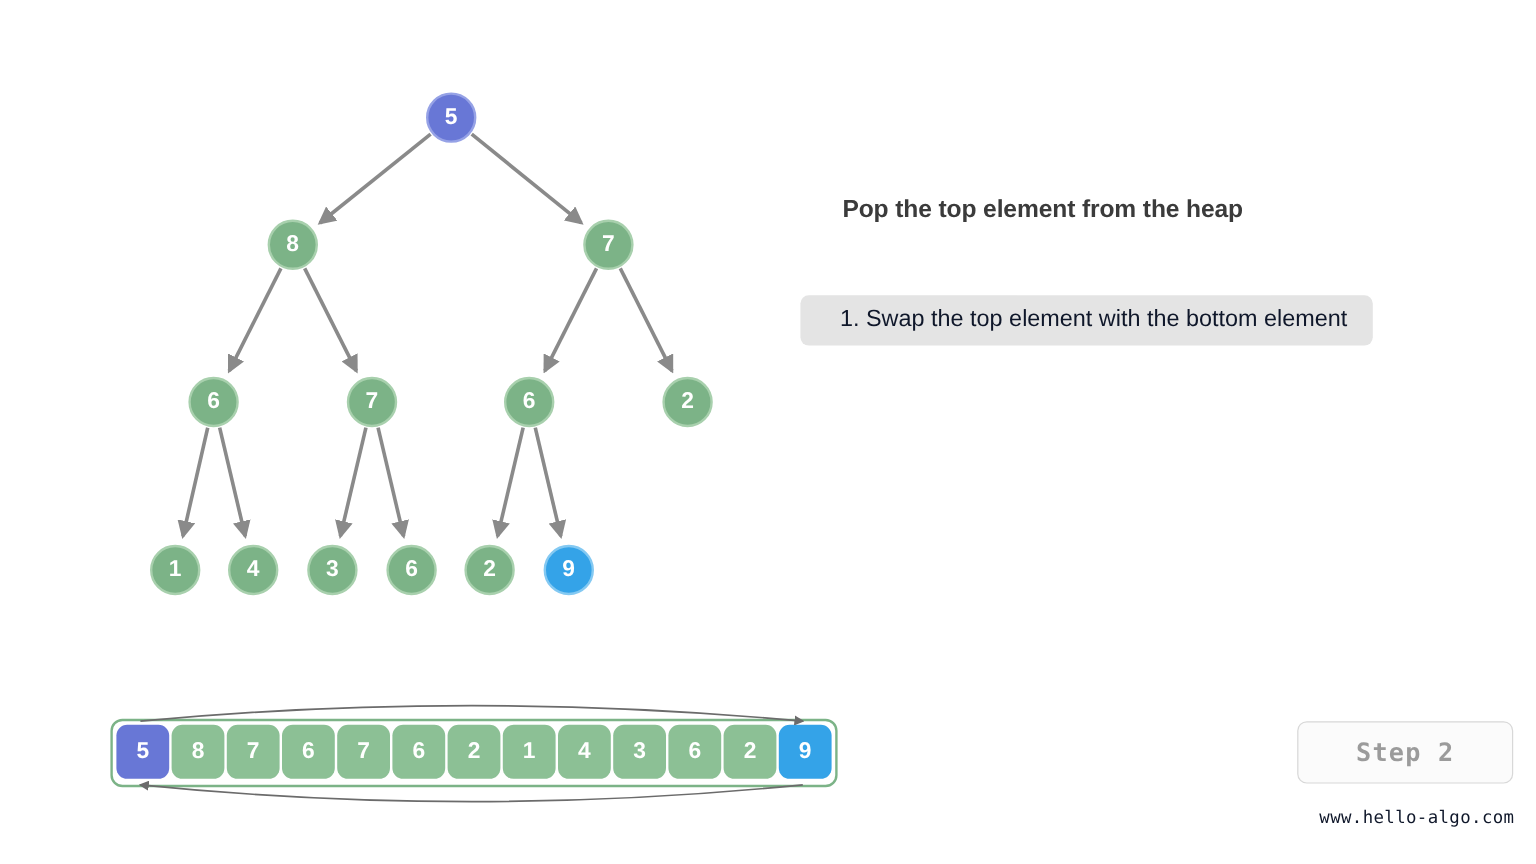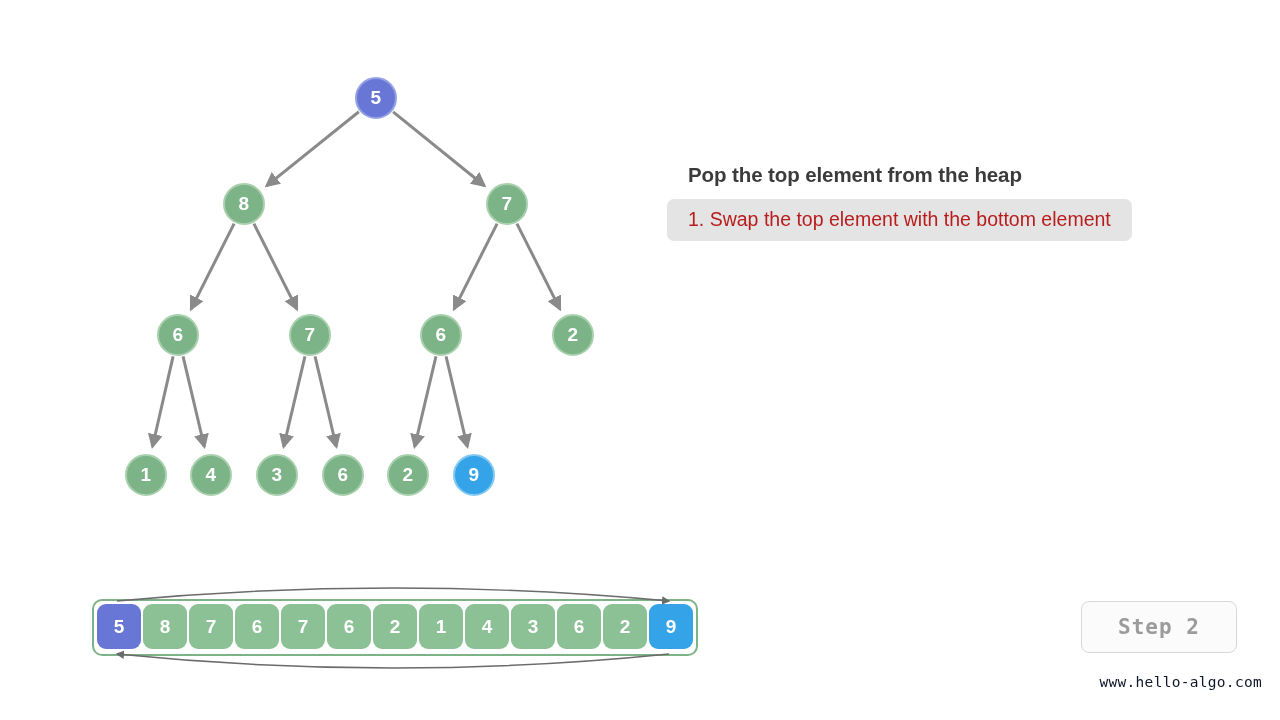--- a/index.html
+++ b/index.html
@@ -50,33 +50,34 @@
     position: absolute;
     left: 688px;
     top: 163px;
     width: 560px;
   }
   #panel-title {
     font-size: 20.5px;
     font-weight: bold;
     color: #3b3b3b;
     letter-spacing: -0.1px;
-    margin: 0 0 12px 0;
+    margin: 0 0 12px 14px;
     white-space: nowrap;
   }
   #step-list { margin: 0; }
   .step-line {
     display: inline-block;
     background: #e4e4e4;
-    color: #b91c1c;
+    color: #0f172a;
     font-size: 19.5px;
     border-radius: 7px;
-    padding: 9px 21px 10px 21px;
+    padding: 9px 21px 10px 33px;
     margin-left: -21px;
     white-space: nowrap;
+    margin-top: 47px;
   }
 
   
   #array-container {
     position: absolute;
     left: 92px;
     top: 599px;
     height: 57px;
     box-sizing: border-box;
     border: 2px solid #7cb387;
@@ -99,21 +100,21 @@
   }
   .array-cell.green  { background: #8cc095; }
   .array-cell.purple { background: #6877d6; }
   .array-cell.blue   { background: #34a3e8; }
 
   
   #step-badge {
     position: absolute;
     left: 1081px;
     top: 601px;
-    width: 156px;
+    width: 180px;
     height: 52px;
     box-sizing: border-box;
     border: 1px solid #d8d8d8;
     border-radius: 8px;
     background: #fbfbfb;
     display: flex;
     align-items: center;
     justify-content: center;
     color: #9b9b9b;
     font-family: "DejaVu Sans Mono", monospace;

